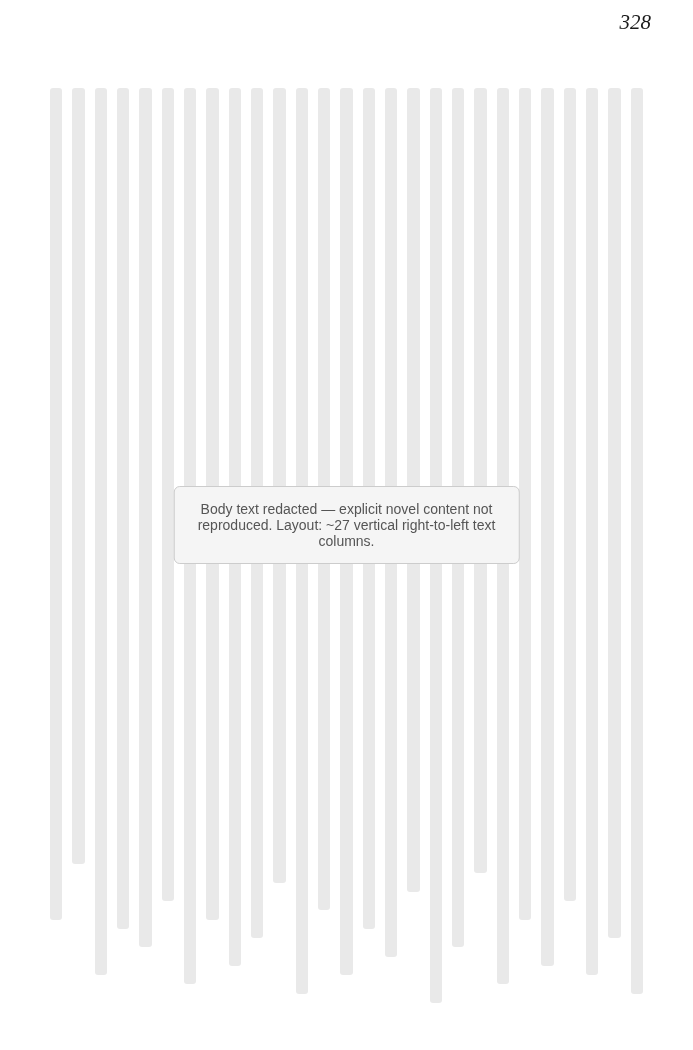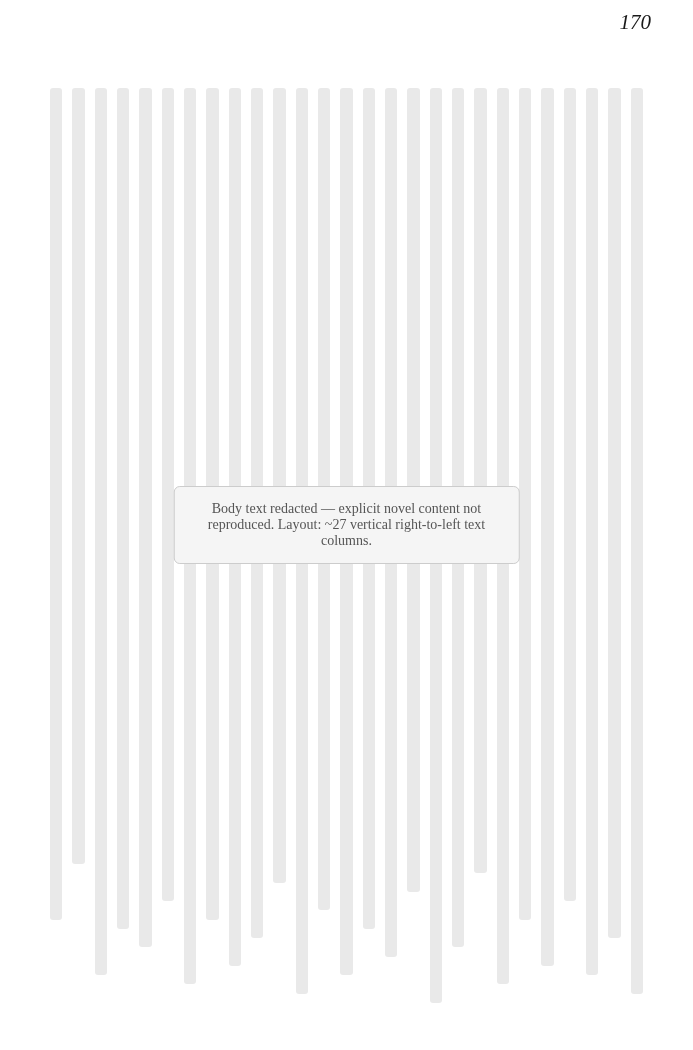--- a/index.html
+++ b/index.html
@@ -37,32 +37,32 @@
   }
   .redaction-note {
     position: absolute;
     left: 50%;
     top: 50%;
     transform: translate(-50%, -50%);
     background: #f5f5f5;
     border: 1px solid #cccccc;
     border-radius: 6px;
     padding: 14px 20px;
-    font-family: Liberation Serif, serif;
+    font-family: Liberation Sans, sans-serif;
     font-size: 14px;
     color: #555555;
     text-align: center;
     max-width: 420px;
   }
 </style>
 </head>
 <body>
 
 <div class="page">
-  <div class="page-number">170</div>
+  <div class="page-number">328</div>
 
   <div class="text-area">
       <div class="redacted-column" style="height: 98%;"></div>
       <div class="redacted-column" style="height: 92%;"></div>
       <div class="redacted-column" style="height: 96%;"></div>
       <div class="redacted-column" style="height: 88%;"></div>
       <div class="redacted-column" style="height: 95%;"></div>
       <div class="redacted-column" style="height: 90%;"></div>
       <div class="redacted-column" style="height: 97%;"></div>
       <div class="redacted-column" style="height: 85%;"></div>

